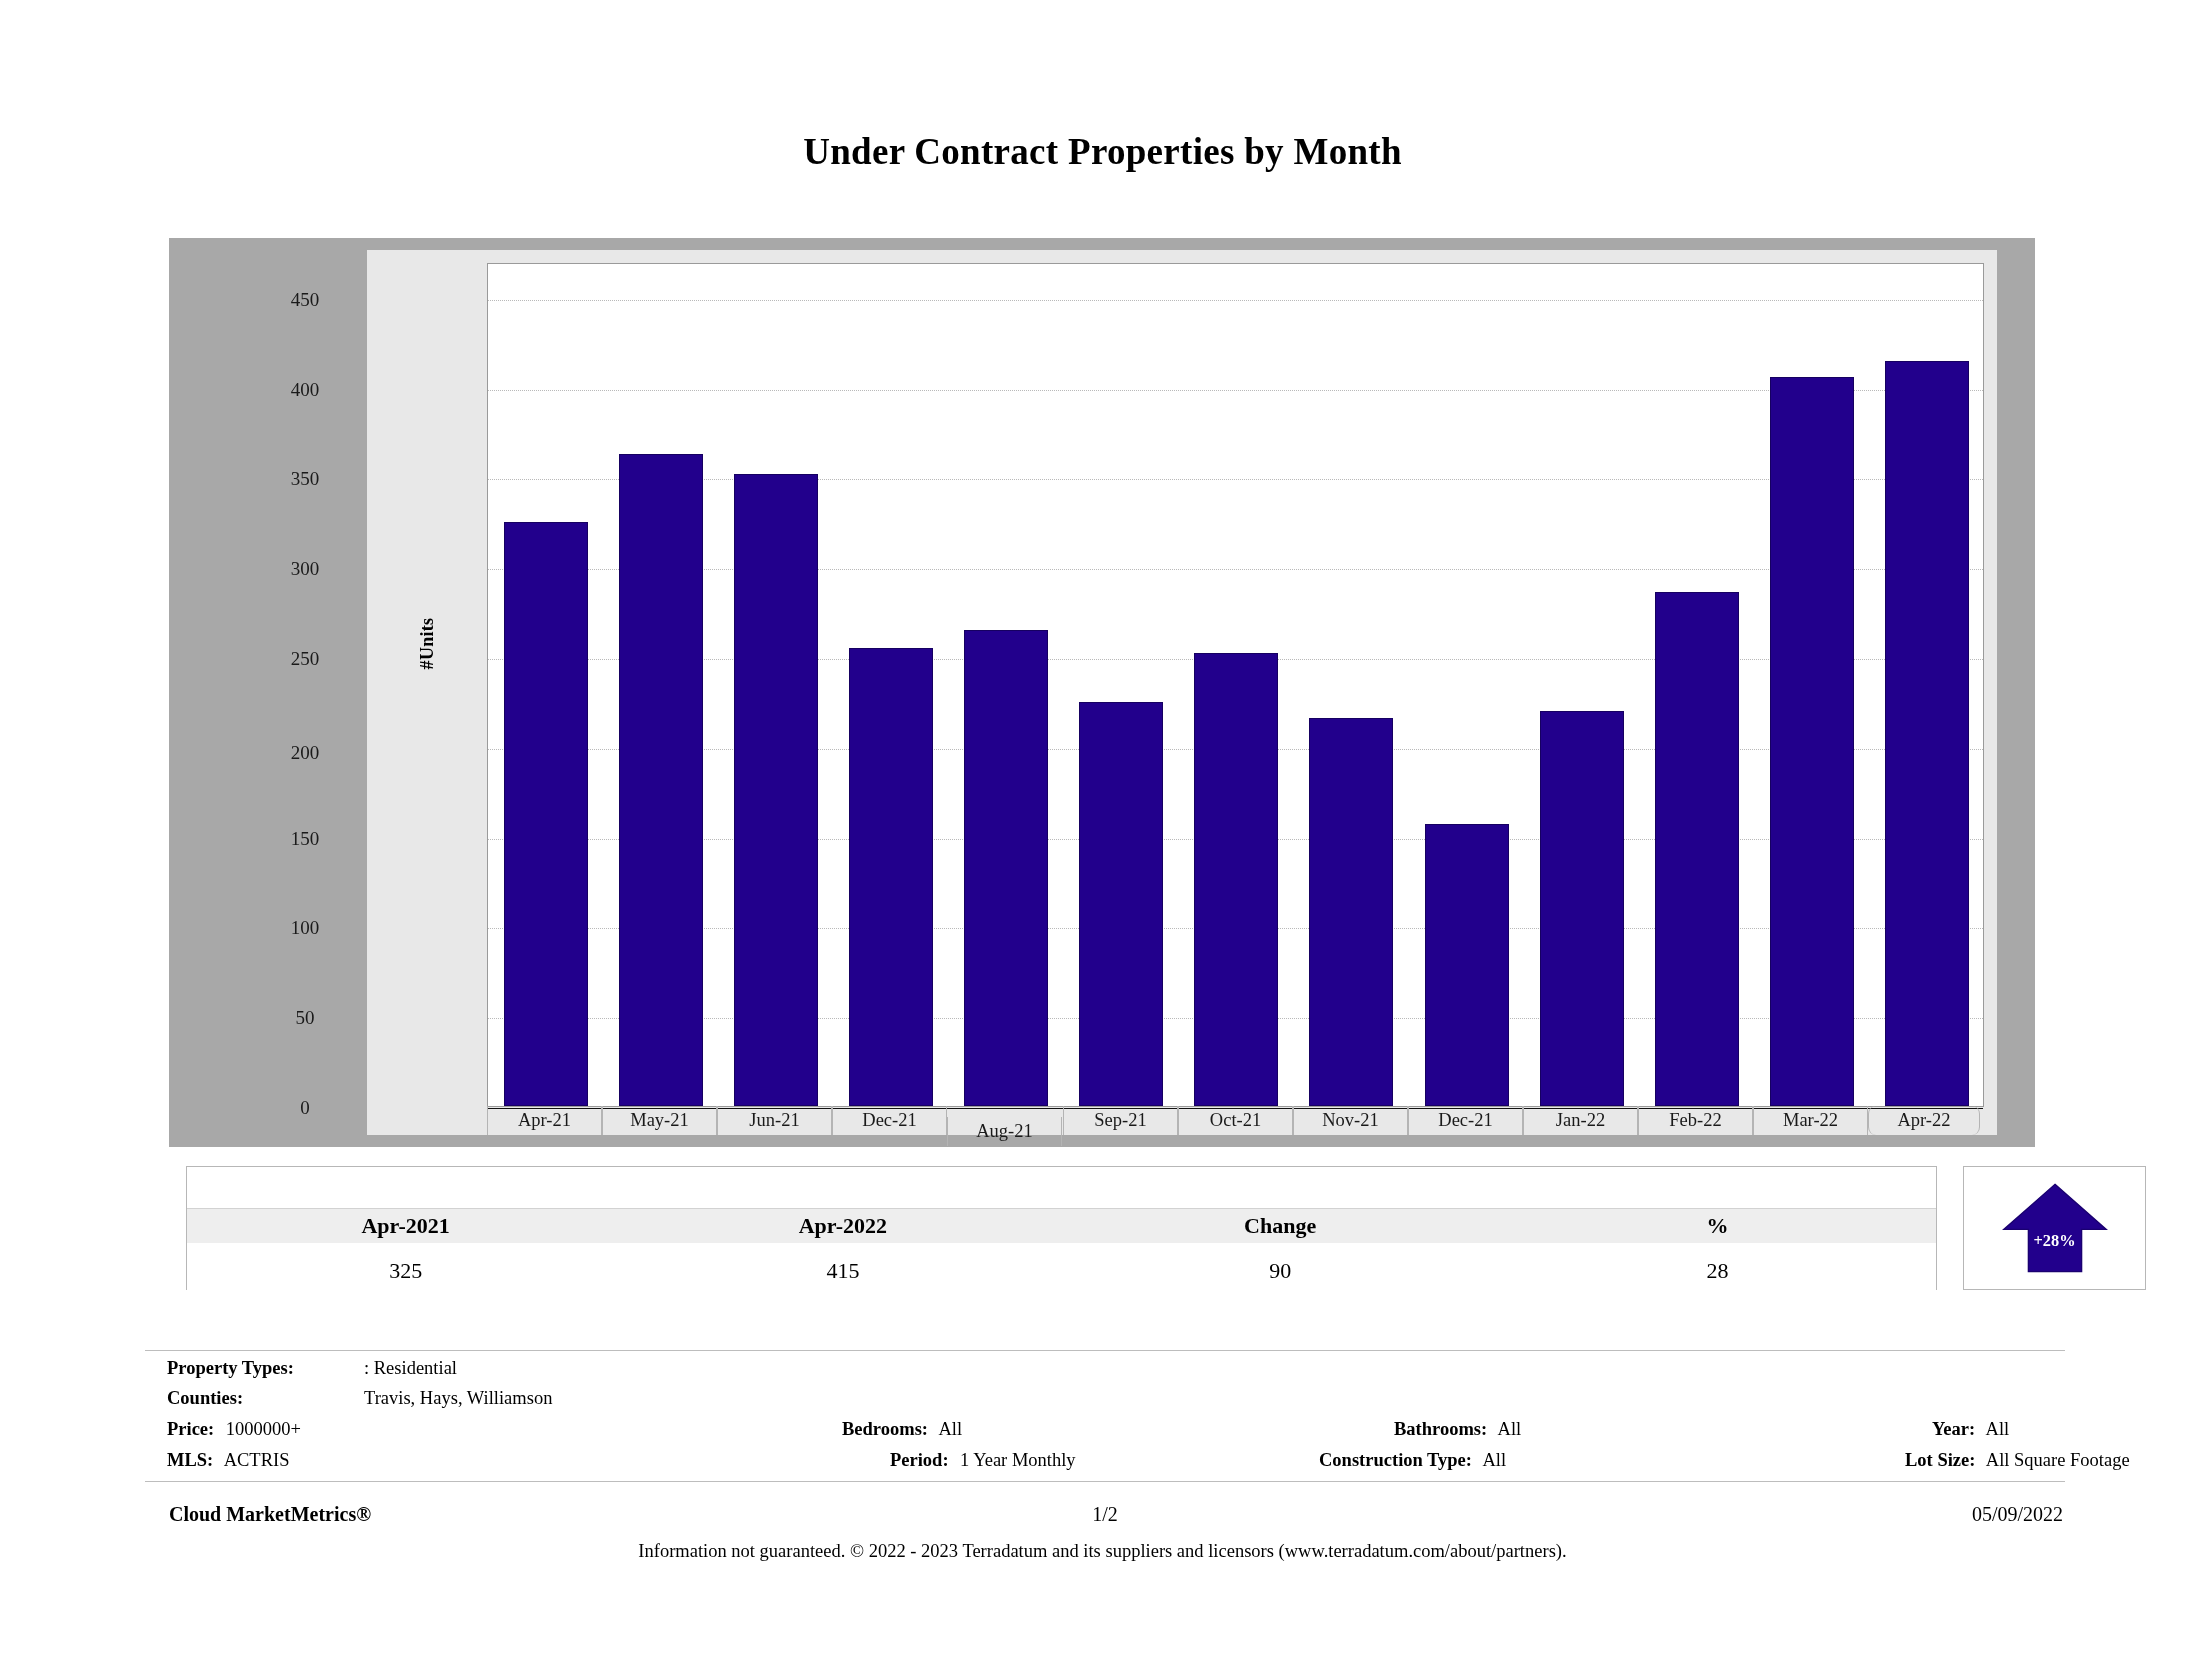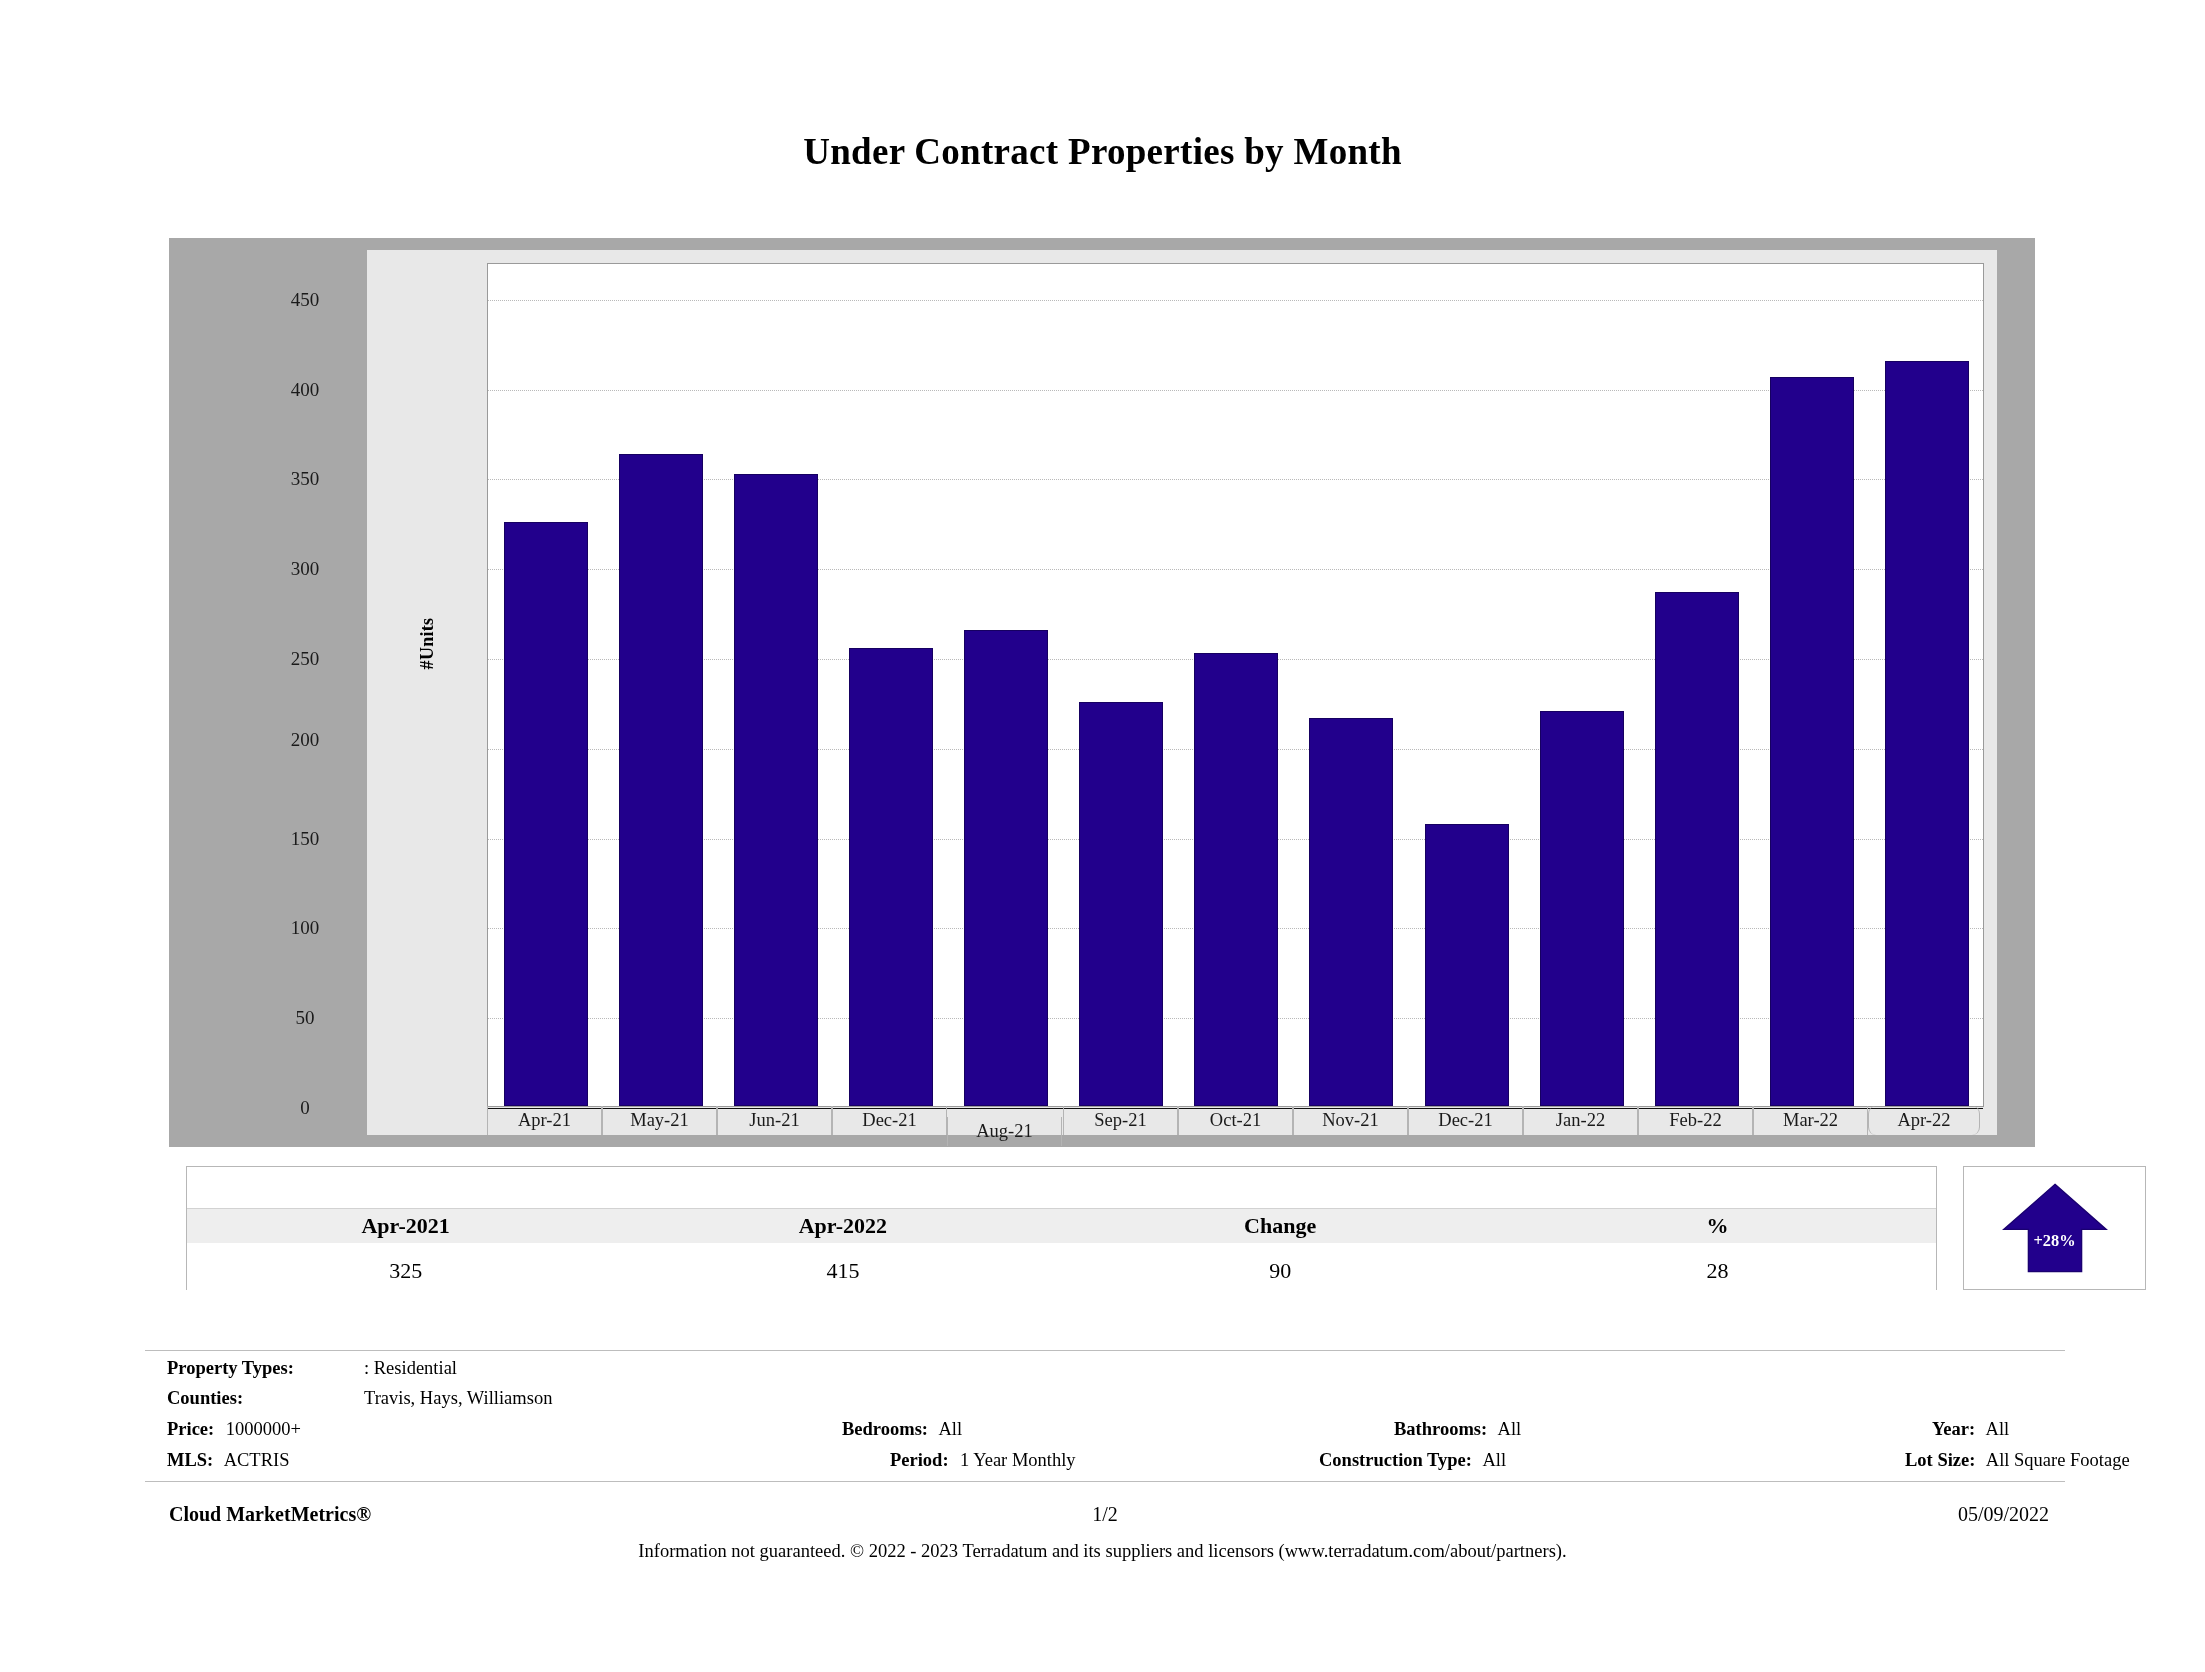--- a/index.html
+++ b/index.html
@@ -251,21 +251,21 @@
     position: absolute;
     top: 1503px;
     left: 145px;
     width: 1920px;
     height: 27px;
     font-size: 20px;
     font-family: "Liberation Serif", serif;
   }
   .footer-left { position: absolute; left: 24px; font-weight: bold; }
   .footer-center { position: absolute; left: 0; width: 100%; text-align: center; }
-  .footer-right { position: absolute; right: 16px; }
+  .footer-right { position: absolute; right: 2px; }
   .disclaimer {
     position: absolute;
     top: 1541px;
     left: 0;
     width: 2205px;
     text-align: center;
     font-size: 18.5px;
     font-family: "Liberation Serif", serif;
   }
 </style>
@@ -283,21 +283,21 @@
       <div id="gridlines">
           <div class="grid-row zero" style="top: 844px;"></div>
           <div class="y-tick-label" style="top: 844px;">0</div>
           <div class="grid-row" style="top: 754px;"></div>
           <div class="y-tick-label" style="top: 754px;">50</div>
           <div class="grid-row" style="top: 664px;"></div>
           <div class="y-tick-label" style="top: 664px;">100</div>
           <div class="grid-row" style="top: 575px;"></div>
           <div class="y-tick-label" style="top: 575px;">150</div>
           <div class="grid-row" style="top: 485px;"></div>
-          <div class="y-tick-label" style="top: 476px;">200</div>
+          <div class="y-tick-label" style="top: 489px;">200</div>
           <div class="grid-row" style="top: 395px;"></div>
           <div class="y-tick-label" style="top: 395px;">250</div>
           <div class="grid-row" style="top: 305px;"></div>
           <div class="y-tick-label" style="top: 305px;">300</div>
           <div class="grid-row" style="top: 215px;"></div>
           <div class="y-tick-label" style="top: 215px;">350</div>
           <div class="grid-row" style="top: 126px;"></div>
           <div class="y-tick-label" style="top: 126px;">400</div>
           <div class="grid-row" style="top: 36px;"></div>
           <div class="y-tick-label" style="top: 36px;">450</div>

